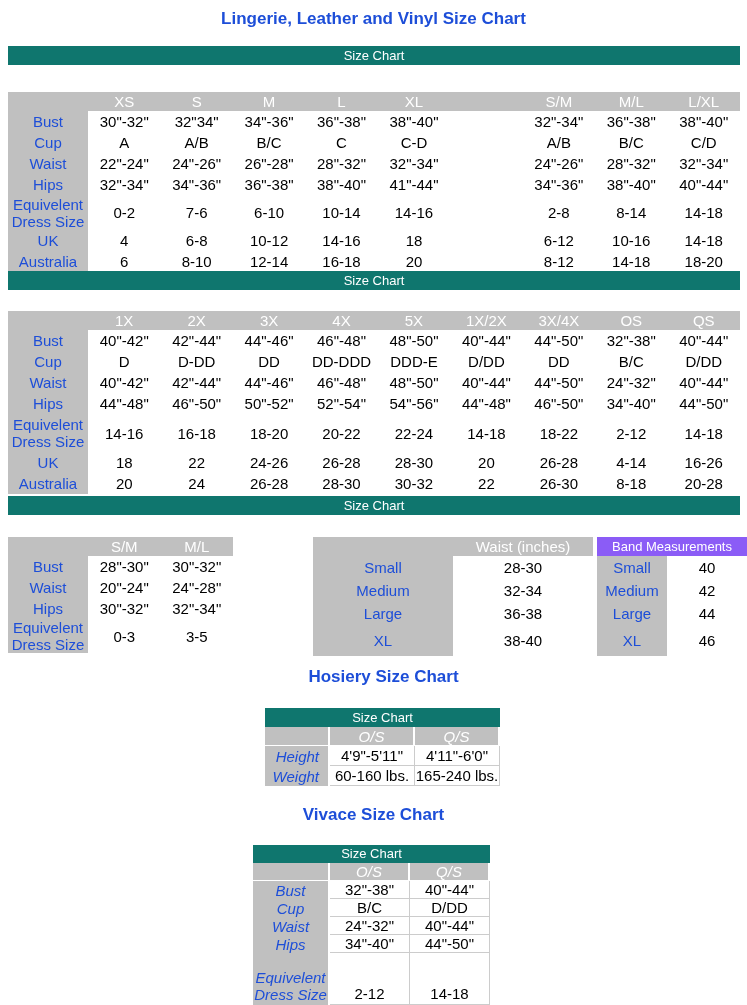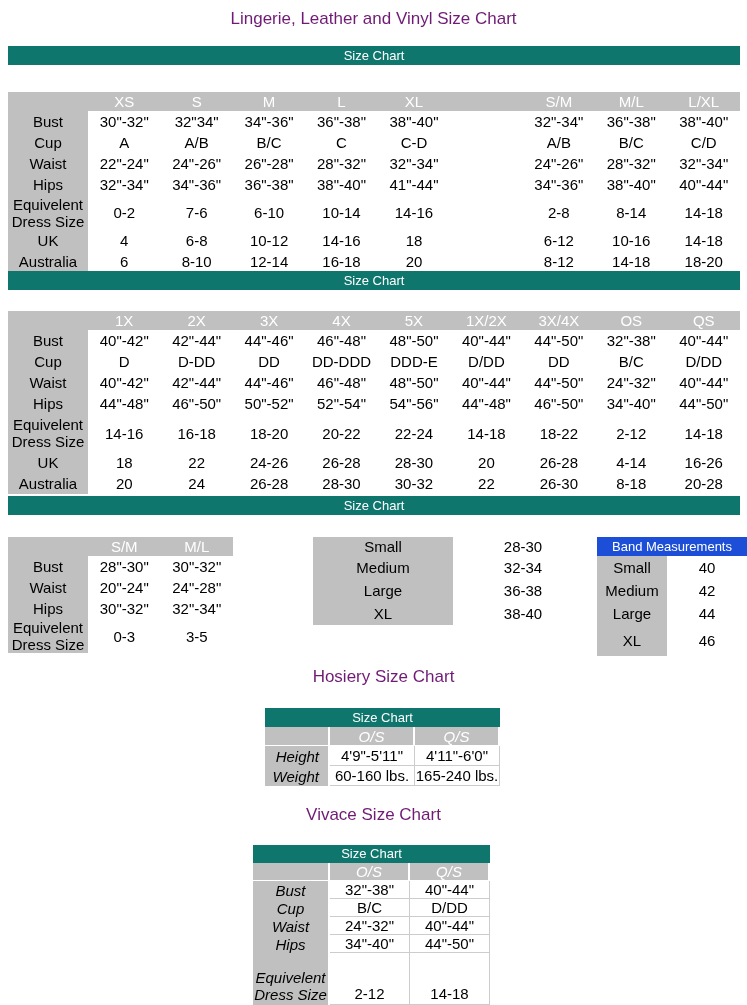--- a/index.html
+++ b/index.html
@@ -5,34 +5,34 @@
   * { margin:0; padding:0; box-sizing:border-box; }
   html,body { background:#ffffff; }
   body {
     width:747px; height:1005px; position:relative;
     font-family:"Liberation Sans", sans-serif;
     color:#000;
   }
   .abs { position:absolute; }
   .title {
     width:747px; text-align:center;
-    font-size:17px; font-weight:normal; color:#701a75; line-height:22px;
+    font-size:17px; font-weight:bold; color:#1d4ed8; line-height:22px;
   }
   .bar {
     background:#0f766e; color:#ffffff;
     font-size:13px; text-align:center;
     height:19px; line-height:19px;
   }
   .section-label {
     font-size:13px; color:#000; text-align:center; line-height:18px;margin-top:28px;
   }
   table { border-collapse:separate; border-spacing:0; table-layout:fixed; font-size:15px; }
   th, td { font-weight:normal; text-align:center; vertical-align:middle; padding:0; overflow:hidden; }
   tr.head th { background:#c0c0c0; color:#ffffff; }
-  tbody tr:not(.head) th { background:#c0c0c0; color:#000000; }
+  tbody tr:not(.head) th { background:#c0c0c0; color:#1d4ed8; }
   td { background:#ffffff; color:#000000; }
 
   
   .t-regular, .t-plus { width:732px; }
   .t-regular tbody tr, .t-plus tbody tr { height:21px; }
   .t-regular tbody tr:first-child, .t-plus tbody tr:first-child { height:19px; }
   .t-regular tbody tr:nth-child(6) { height:35px; }
   .t-plus tbody tr:nth-child(6) { height:38px; }
 
   .t-junior { width:225px; }
@@ -42,21 +42,21 @@
 
   .t-mensl { width:280px; }
   .t-mensl tbody tr { height:23px; }
   .t-mensl tbody tr:first-child { height:19px; }
   .t-mensl tbody tr:nth-child(5) { height:31px; }
 
   .t-mensr { width:150px; }
   .t-mensr tbody tr { height:23px; }
   .t-mensr tbody tr:nth-child(4) { height:31px; }
   .small-head {
-    background:#1d4ed8; color:#ffffff; font-size:13px;
+    background:#8b5cf6; color:#ffffff; font-size:13px;
     text-align:center; height:19px; line-height:19px;
   }
 
   
   .t-small th { border-right:2px solid #ffffff;font-style:italic; }
   .t-small tr.head th { border-right:2px solid #ffffff; border-bottom:1px solid #ffffff; }
   .t-small td { border-right:1px solid #cccccc; border-bottom:1px solid #cccccc; }
 
   .t-hosiery { width:235px; }
   .t-hosiery tbody tr { height:20px; }
@@ -330,20 +330,24 @@
           <td>3-5</td>
         </tr>
       </tbody>
     </table>
 
   <table class="abs t-mensl" style="top:537px; left:313px;">
     <colgroup>
         <col style="width:140px">
       </colgroup>
   <tbody>
+        <tr class="head">
+          <th></th>
+          <th>Waist (inches)</th>
+        </tr>
         <tr>
           <th>Small</th>
           <td>28-30</td>
         </tr>
         <tr>
           <th>Medium</th>
           <td>32-34</td>
         </tr>
         <tr>
           <th>Large</th>

